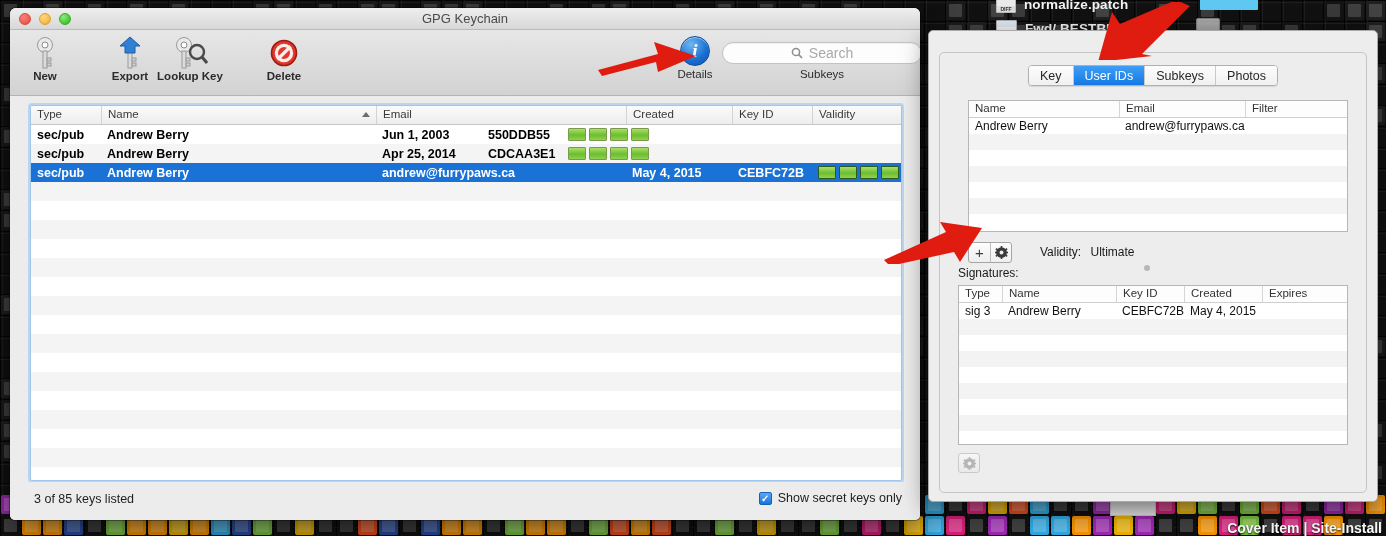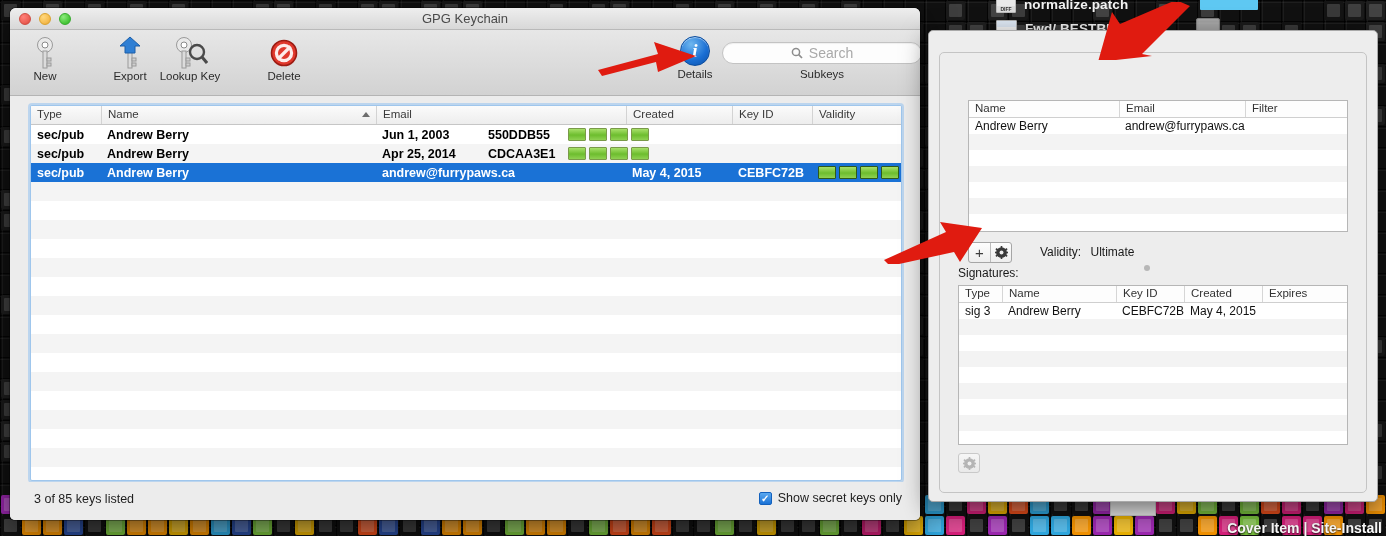--- a/index.html
+++ b/index.html
@@ -110,21 +110,21 @@
   .toolbar {
     position: relative; height: 66px;
     background: linear-gradient(to bottom, #e7e7e7, #d2d2d2);
     border-bottom: 1px solid #b4b4b4;
   }
   .tb-item {
     position: absolute; top: 4px; width: 62px; text-align: center;
     font-size: 11.5px; color: #2b2b2b;
   }
   .tb-item .glyph { height: 38px; display: flex; align-items: center; justify-content: center; }
-  .tb-label { display: block; margin-top: -2px; }
+  .tb-label { display: block; margin-top: -2px; font-weight: bold; }
 
   
   .search-field {
     position: absolute; left: 712px; top: 12px; width: 200px; height: 22px;
     background: #fdfdfd; border: 1px solid #c3c3c3; border-radius: 11px;
     display: flex; align-items: center; justify-content: center; gap: 6px;
     box-shadow: inset 0 1px 1px rgba(0,0,0,.06);
   }
   .search-ph { font-size: 14px; color: #a9a9a9; }
   .filter-label {
@@ -1287,20 +1287,28 @@
       <div class="secret-only">
         <span class="checkbox">✓</span>
         <span>Show secret keys only</span>
       </div>
     </div>
   </div>
 
   <div class="panel">
     <div class="panel-inner">
 
+      <div class="tabs">
+        <div class="tabstrip">
+          <div class="tab">Key</div>
+          <div class="tab active">User IDs</div>
+          <div class="tab">Subkeys</div>
+          <div class="tab">Photos</div>
+        </div>
+      </div>
 
       <div class="uid-table">
         <div class="sub-thead">
           <div class="sub-th" style="width:150px;">Name</div>
           <div class="sub-th" style="width:126px;">Email</div>
           <div class="sub-th" style="width:102px;">Filter</div>
         </div>
         <div id="uidrows">
             <div class="sub-row">
               <div class="sub-cell" style="width: 150px;">Andrew Berry</div>

